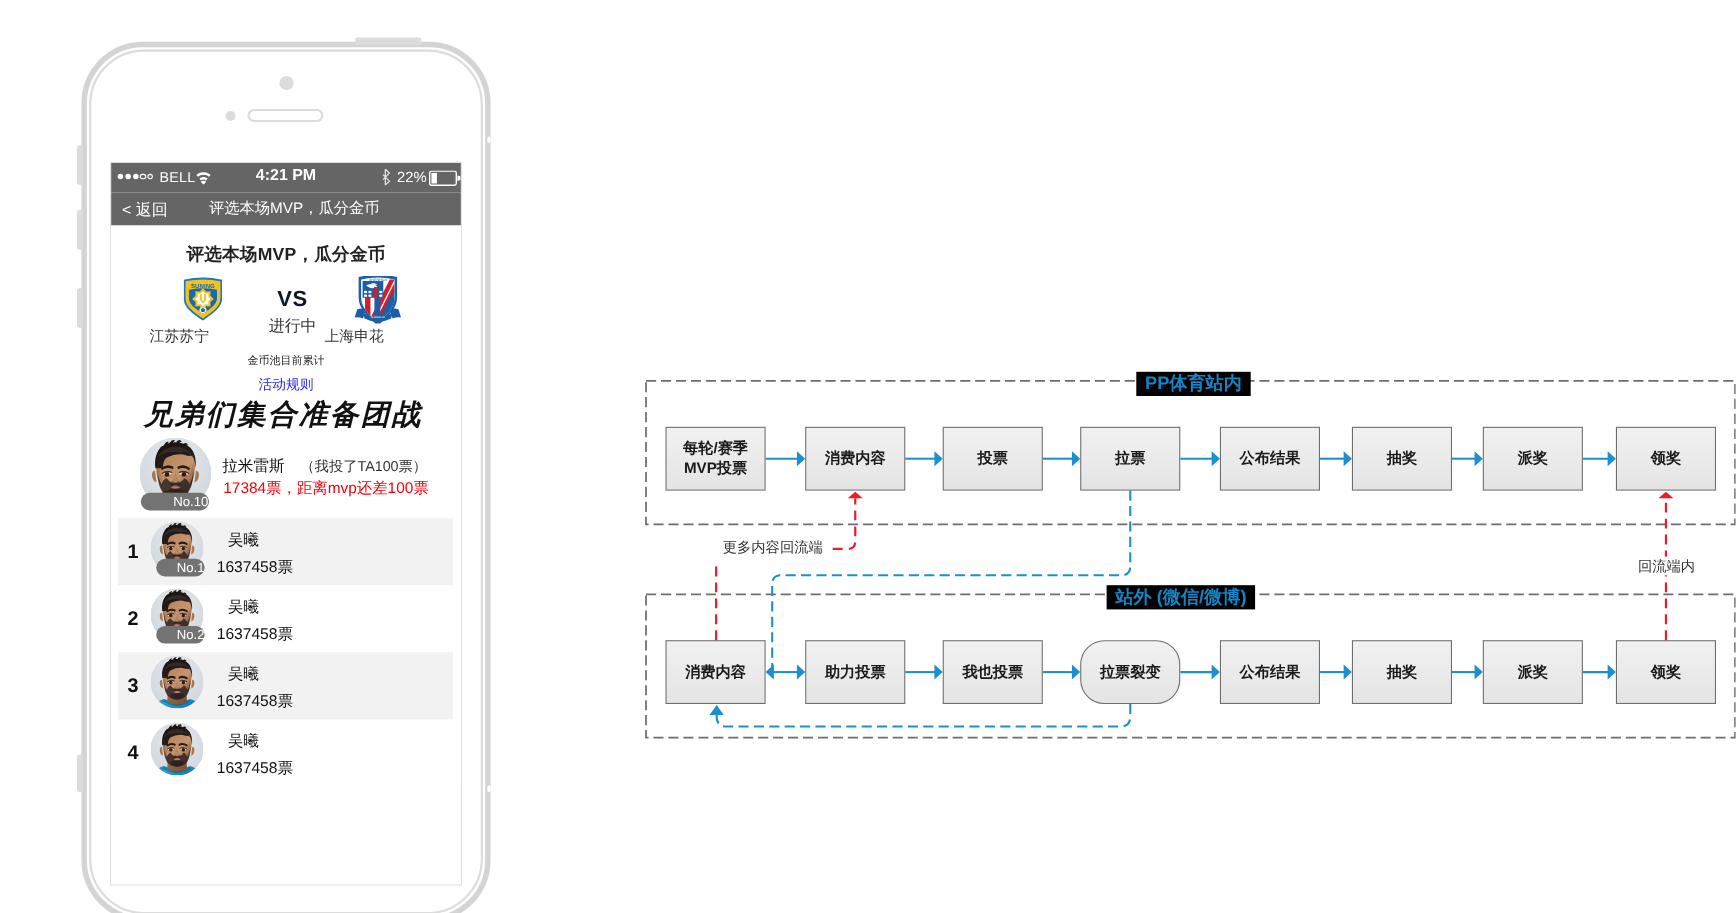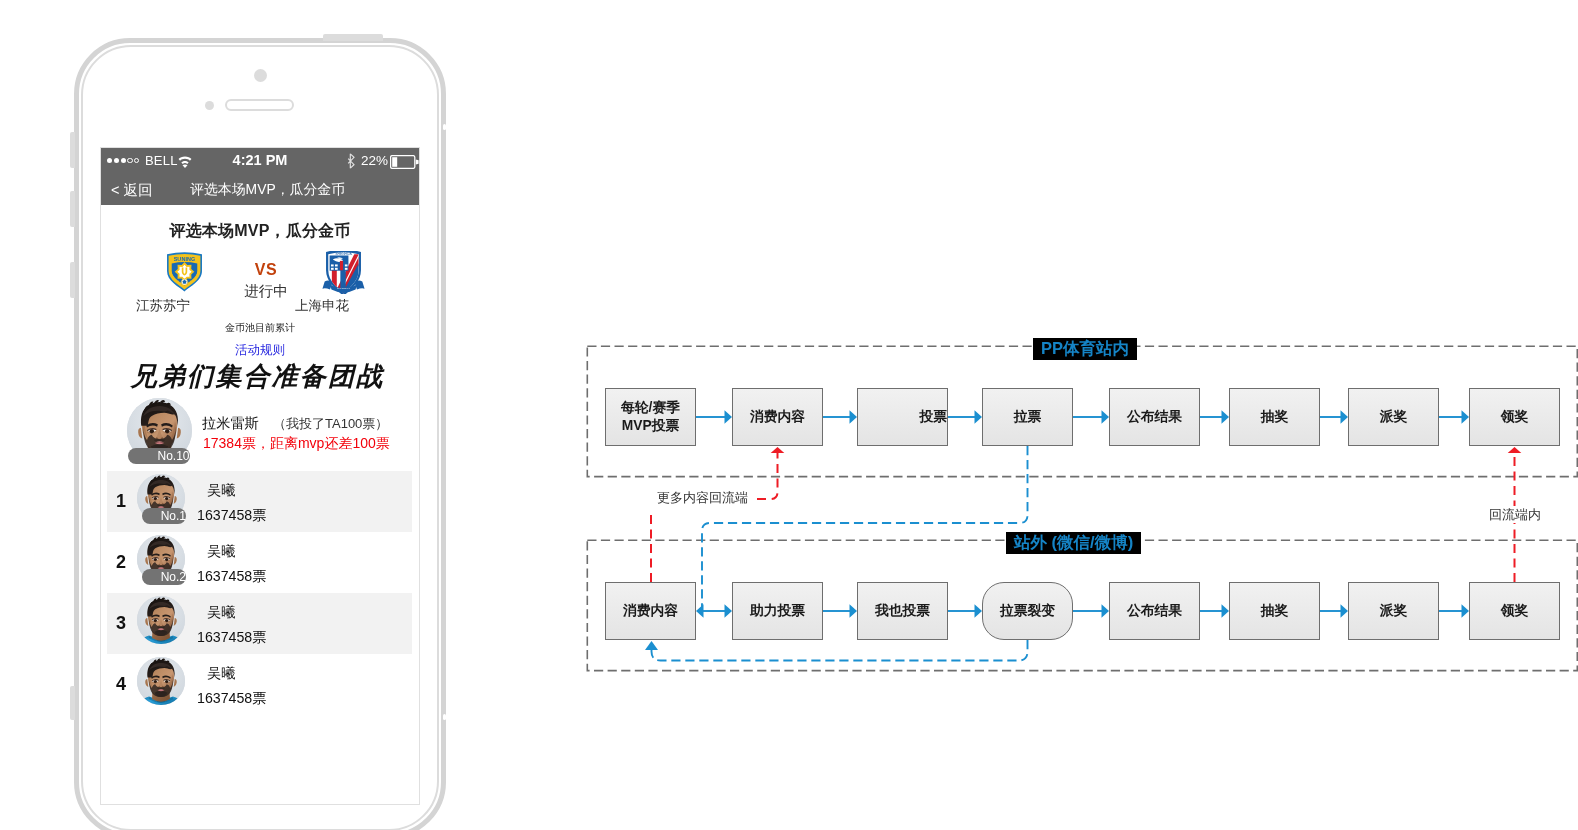--- a/index.html
+++ b/index.html
@@ -49,21 +49,21 @@
 
   .content{position:relative;background:#fff;}
   .hdr-title{text-align:center;font-size:16px;font-weight:bold;color:#222;padding-top:16px;letter-spacing:.2px;}
   .teams{position:relative;height:68px;margin-top:9px;}
   .team{position:absolute;top:0;text-align:left;width:96px;}
   .team.left{left:35px;}
   .team.right{left:194px;}
   .team .crest{height:44px;display:flex;align-items:flex-start;justify-content:center;}
   .team .tname{font-size:13.5px;color:#333;margin-top:2px;}
   .vsblock{position:absolute;left:115px;top:10px;width:100px;text-align:center;}
-  .vsblock .vs{font-size:16px;font-weight:bold;color:#c2410c;letter-spacing:.5px;}
+  .vsblock .vs{font-size:20px;font-weight:bold;color:#0f172a;letter-spacing:.5px;}
   .vsblock .st{font-size:14.5px;color:#333;margin-top:3px;}
 
   .pool-label{text-align:center;font-size:10px;font-weight:normal;color:#222;margin-top:2px;}
   .pool-amt{text-align:center;font-size:16.5px;color:#111;margin-top:7px;}
   .rules{text-align:center;font-size:12.5px;color:#2a2ae0;margin-top:7px;}
   .slogan{text-align:center;font-size:26px;font-weight:bold;font-style:italic;color:#111;margin-top:2px;letter-spacing:2.2px;padding-right:5px;margin-top:0px;}
 
   
   .myrow{position:relative;height:72px;margin-top:0px;}
   .avatar{position:relative;border-radius:50%;overflow:hidden;background:#d5dadf;}
@@ -372,21 +372,21 @@
     </div>
   </div>
 
   <div class="diagram" id="diagram">
       <div class="node" style="left:605px;top:388px;width:91px;height:58px;">
         <div><span>每轮/赛季</span><br><span>MVP投票</span></div>
       </div>
       <div class="node" style="left:732px;top:388px;width:91px;height:58px;">
         <div><span>消费内容</span></div>
       </div>
-      <div class="node" style="left:857px;top:388px;width:91px;height:58px;justify-content:flex-end;">
+      <div class="node" style="left:857px;top:388px;width:91px;height:58px;">
         <div><span>投票</span></div>
       </div>
       <div class="node" style="left:982px;top:388px;width:91px;height:58px;">
         <div><span>拉票</span></div>
       </div>
       <div class="node" style="left:1109px;top:388px;width:91px;height:58px;">
         <div><span>公布结果</span></div>
       </div>
       <div class="node" style="left:1229px;top:388px;width:91px;height:58px;">
         <div><span>抽奖</span></div>

